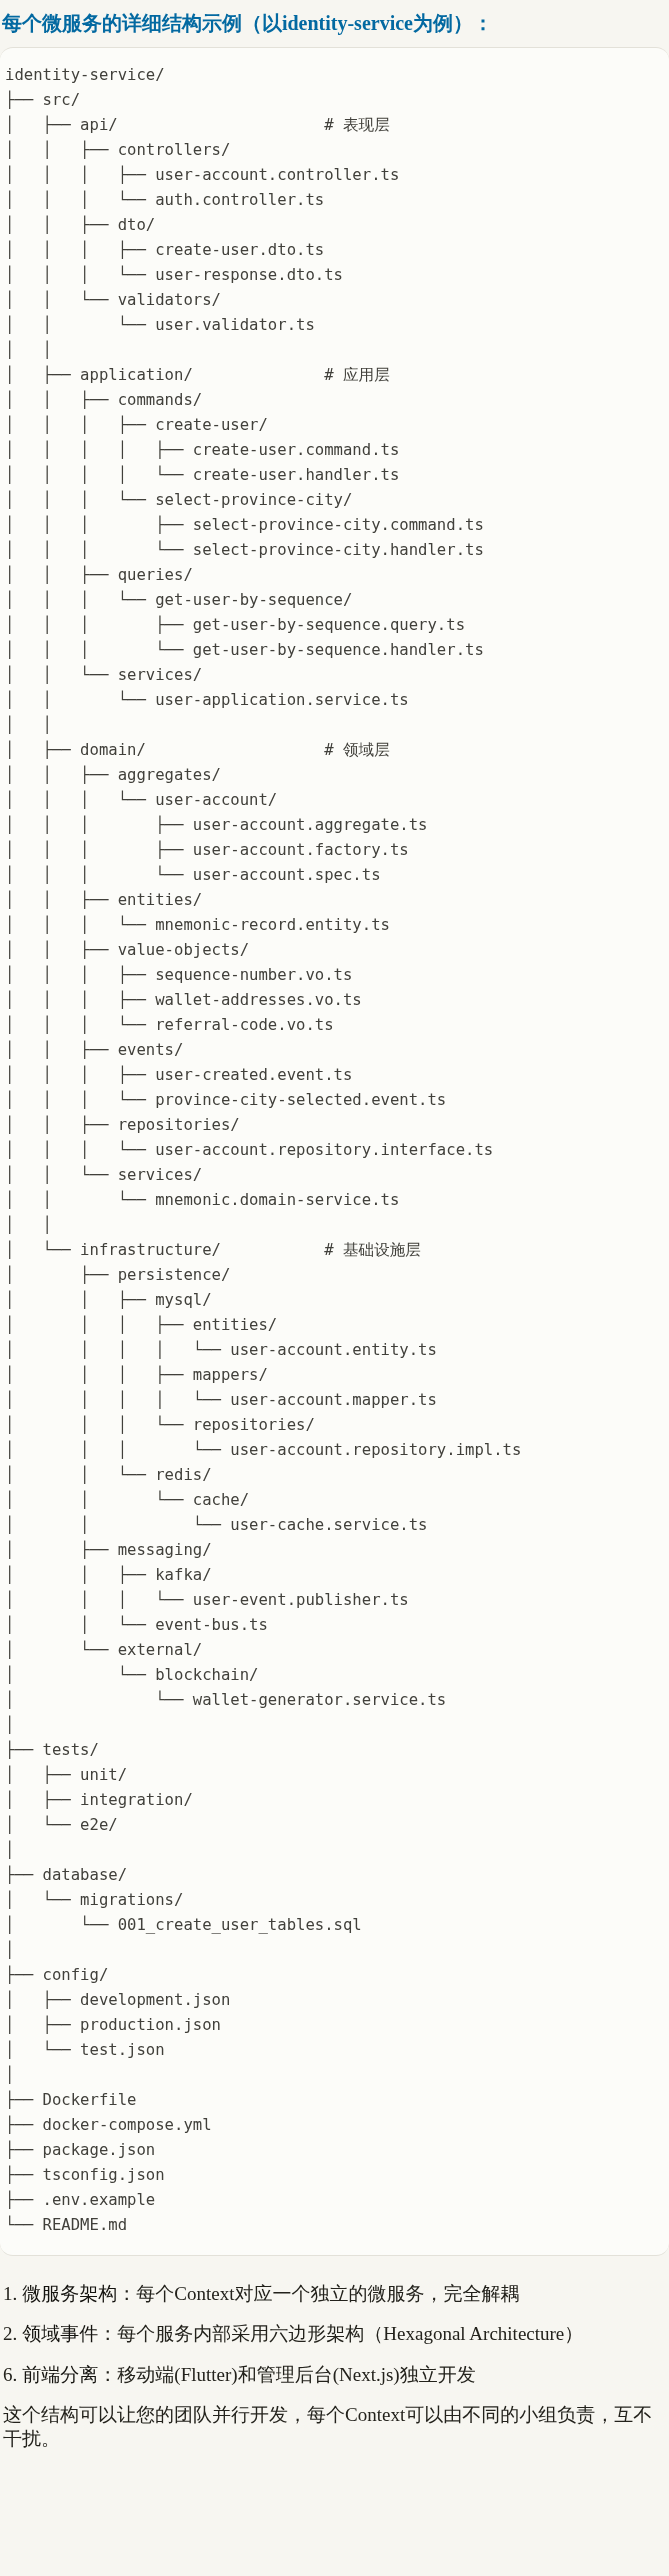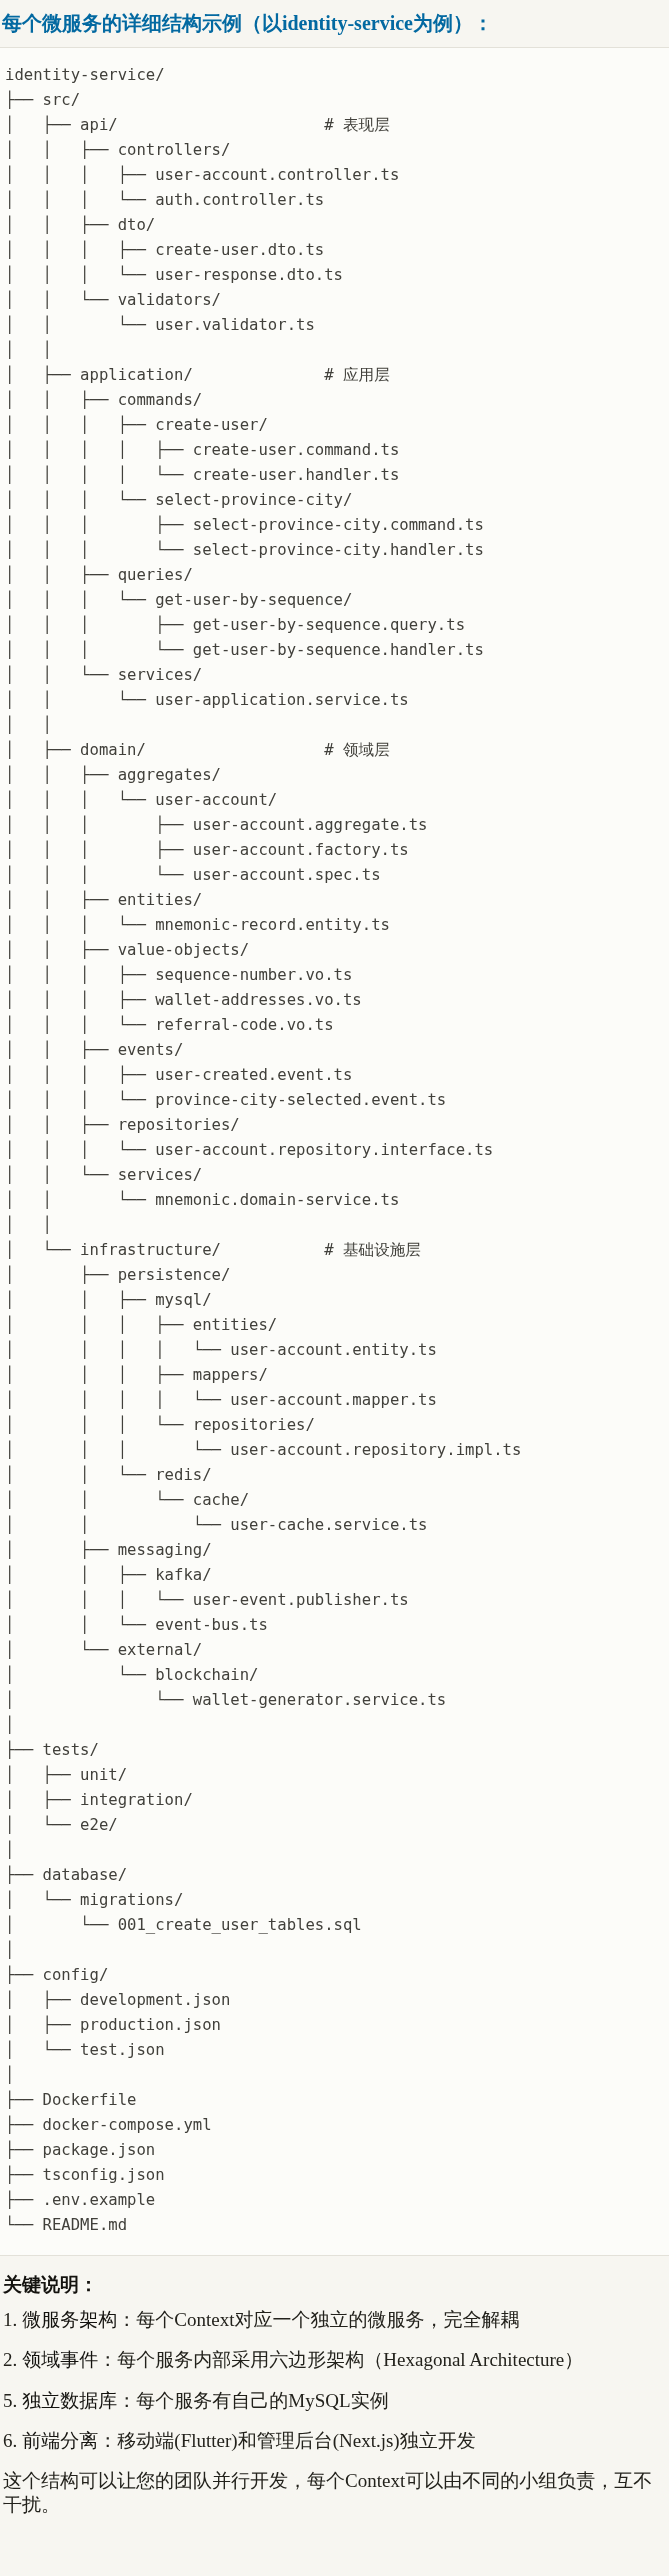--- a/index.html
+++ b/index.html
@@ -16,20 +16,21 @@
     padding:0 5px 0 1.9px;
     font-size:20px; line-height:25px;
     font-weight:700; color:#0369a1;
   }
   .code-block {
     margin-top:11.3px;
     background:#fcfcf9;
     border-top:0.6px solid #e3e1d9;
     border-bottom:0.6px solid #e3e1d9;
     padding:15px 5px 17px 5px;
+    border-radius:13px;
   }
   .tree {
     margin:0;
     font-family:"DejaVu Sans Mono", monospace;
     font-size:15.6px; line-height:25px;
     color:#41403b;
     white-space:pre;
   }
   .notes { padding:16.3px 6.3px 0 3.1px; }
   .notes-heading {
@@ -141,31 +142,27 @@
 │
 ├── Dockerfile
 ├── docker-compose.yml
 ├── package.json
 ├── tsconfig.json
 ├── .env.example
 └── README.md</pre>
   </section>
 
   <section class="notes">
-    <p class="notes-heading">关键说明：</p>
 
     <ol class="notes-list">
       <li>
         <span class="note-num">1.</span><strong class="note-term">微服务架构</strong><span class="note-txt">：每个Context对应一个独立的微服务，完全解耦</span>
       </li>
       <li>
         <span class="note-num">2.</span><strong class="note-term">领域事件</strong><span class="note-txt">：每个服务内部采用六边形架构（Hexagonal Architecture）</span>
-      </li>
-      <li>
-        <span class="note-num">5.</span><strong class="note-term">独立数据库</strong><span class="note-txt">：每个服务有自己的MySQL实例</span>
       </li>
       <li>
         <span class="note-num">6.</span><strong class="note-term">前端分离</strong><span class="note-txt">：移动端(Flutter)和管理后台(Next.js)独立开发</span>
       </li>
     </ol>
 
     <p class="summary">这个结构可以让您的团队并行开发，每个Context可以由不同的小组负责，互不干扰。</p>
   </section>
 
 </main>

